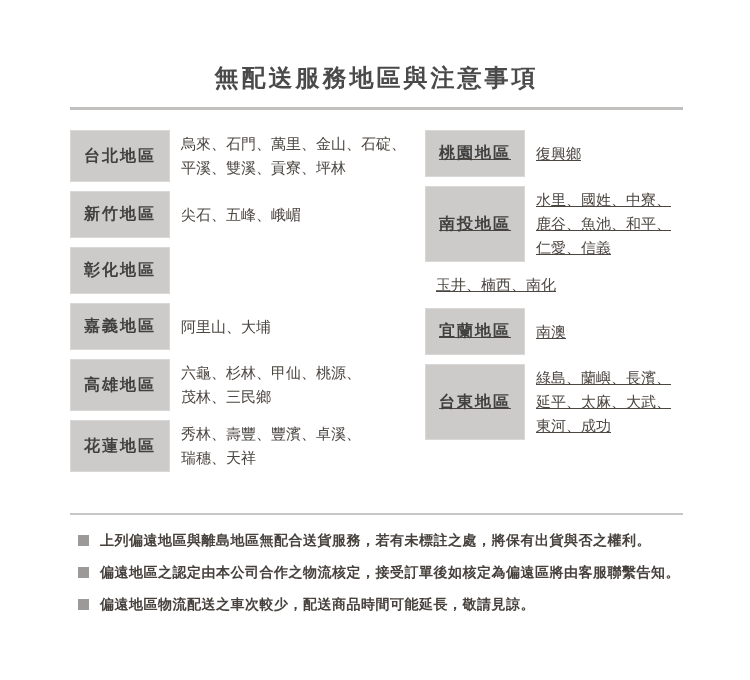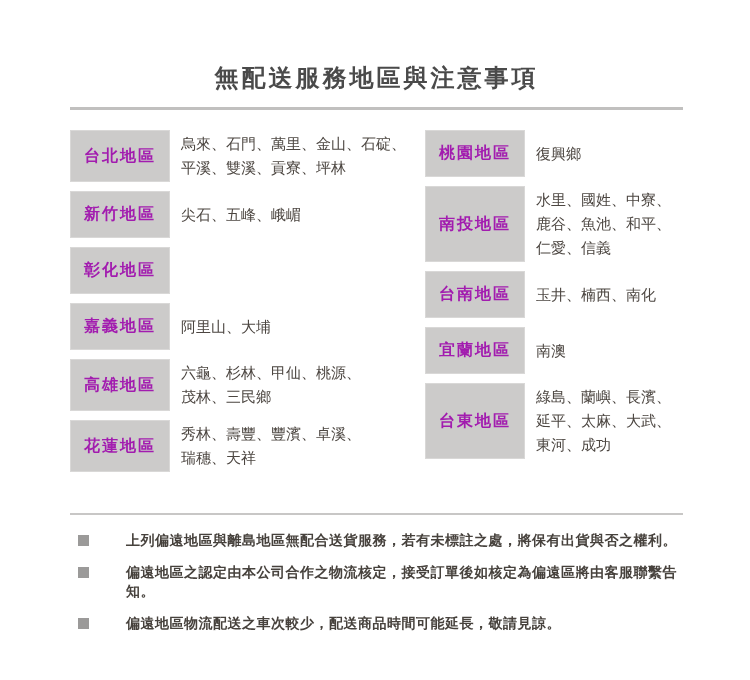--- a/index.html
+++ b/index.html
@@ -34,38 +34,38 @@
     height: 2px;
     background: #c8c7c6;
     margin-top: 32px;
   }
   .columns {
     display: flex;
     margin-top: 20px;
     gap: 14px;
   }
   .col-left  { width: 341px; }
-  .col-right { width: 258px; }
+  .col-right { width: 258px; text-decoration: underline; }
   .region-row {
     display: flex;
     align-items: stretch;
     margin-bottom: 9px;
   }
   .region-label {
     flex: 0 0 98px;
     min-height: 45px;
     background: #cccbca;
     border: 1px solid #d9d8d7;
     display: flex;
     align-items: center;
     justify-content: center;
     font-size: 16px;
     font-weight: bold;
     letter-spacing: 2px;
-    color: #a21caf;
+    color: #404040;
     text-align: center;
   }
   .region-areas {
     flex: 1;
     display: flex;
     flex-direction: column;
     justify-content: center;
     padding: 2px 0 2px 11px;
     font-size: 15px;
     line-height: 24px;
@@ -73,21 +73,20 @@
     white-space: nowrap;
   }
   .notes {
     margin-top: 16px;
     padding-left: 8px;
   }
   .note-item {
     display: flex;
     align-items: flex-start;
     margin-bottom: 13px;
-    gap: 26px;
   }
   .square-bullet {
     flex: 0 0 11px;
     width: 11px;
     height: 11px;
     background: #9b9a99;
     margin: 4px 11px 0 0;
   }
   .note-text {
     font-size: 14px;
@@ -167,21 +166,20 @@
       <div class="region-row">
         <div class="region-label">南投地區</div>
         <div class="region-areas">
           <div>水里、國姓、中寮、</div>
           <div>鹿谷、魚池、和平、</div>
           <div>仁愛、信義</div>
         </div>
       </div>
 
       <div class="region-row">
-        <div class="region-label">台南地區</div>
         <div class="region-areas">
           <div>玉井、楠西、南化</div>
         </div>
       </div>
 
       <div class="region-row">
         <div class="region-label">宜蘭地區</div>
         <div class="region-areas">
           <div>南澳</div>
         </div>

